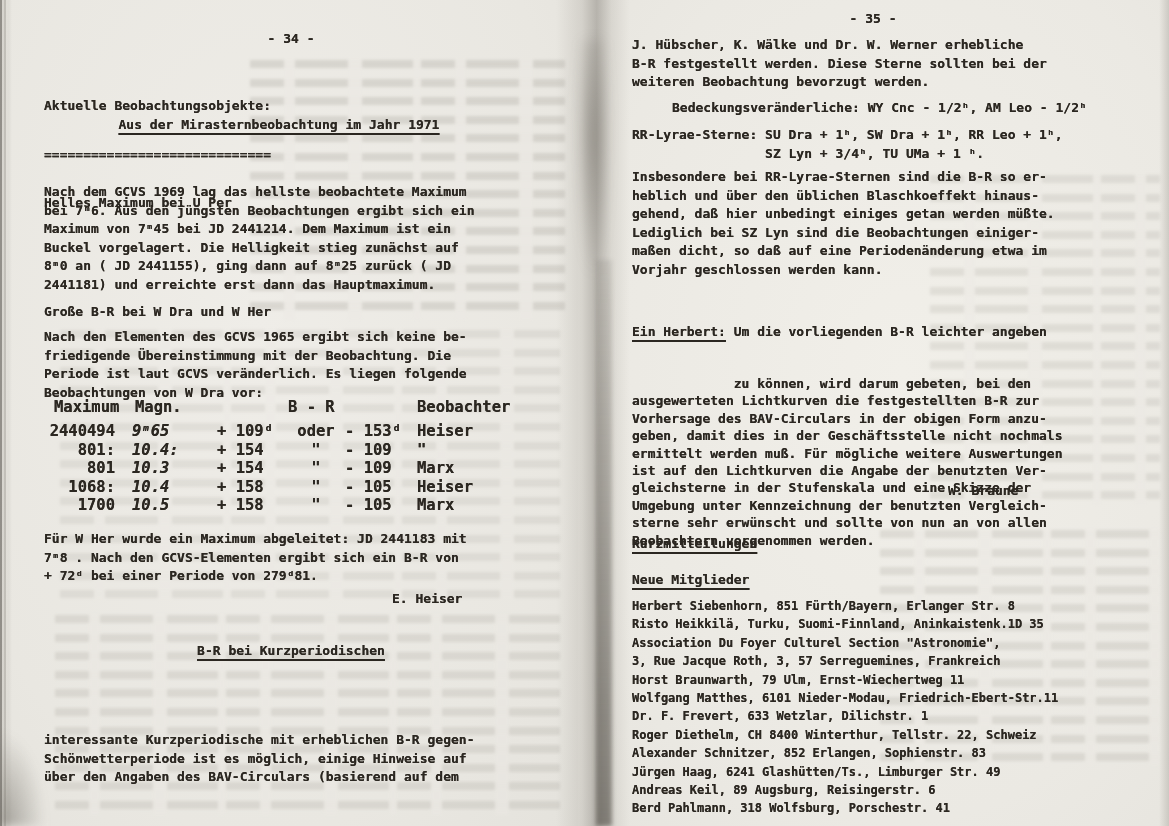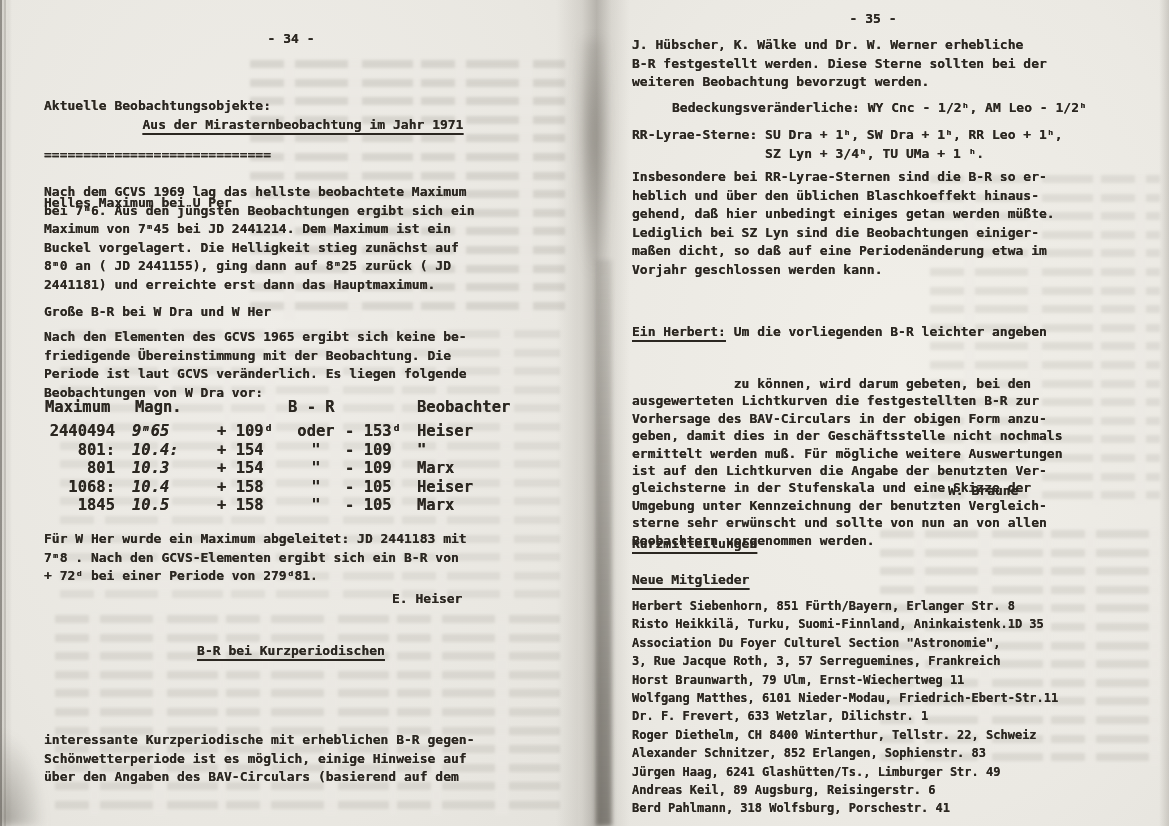--- a/index.html
+++ b/index.html
@@ -19,21 +19,21 @@
   .uline{text-decoration:underline;text-decoration-thickness:1.6px;text-underline-offset:4px;}
 
   
   .eqrow{margin-top:-7px;letter-spacing:0;}
 
   
   .ttable{position:absolute;z-index:3;font-size:15.5px;text-shadow:0 0 .6px rgba(42,37,30,.85);}
   .thead,.trow{position:relative;height:18.6px;white-space:pre;}
   .thead{height:24px;}
   .tc,.th{position:absolute;top:0;white-space:pre;}
-  .th1{left:1px;}   .th2{left:91px;}  .th3{left:244px;} .th4{left:373px;}
+  .th1{left:10px;}   .th2{left:91px;}  .th3{left:244px;} .th4{left:373px;}
   .c1{left:1px;width:70px;text-align:right;}
   .c2{left:88px;width:60px;font-style:italic;}
   .c3{left:173px;}
   .c4{left:247px;width:50px;text-align:center;}
   .c5{left:301px;}
   .c6{left:373px;}
 
   .members{font-size:12px;line-height:18.4px;}
   .hinweis{line-height:17.4px;}
 
@@ -76,21 +76,21 @@
   <div class="bleed art" style="left:930px;top:175px;width:230px;height:330px;opacity:.4;"></div>
   <div class="bleed art" style="left:880px;top:530px;width:280px;height:235px;opacity:.45;"></div>
 
   <div class="blk center" style="left:44px;top:30px;width:494px;">- 34 -</div>
 
   <div class="blk" style="left:44px;top:60px;">
     <div class="tl">Aktuelle Beobachtungsobjekte:</div>
     <div class="tl eqrow">=============================</div>
   </div>
 
-  <div class="blk center" style="left:56px;top:116px;width:494px;text-align:center;"><span class="uline">Aus der Mirasternbeobachtung im Jahr 1971</span></div>
+  <div class="blk center" style="left:32px;top:116px;width:494px;text-align:center;"><span class="uline">Aus der Mirasternbeobachtung im Jahr 1971</span></div>
 
   <div class="blk" style="left:44px;top:158px;margin-top:36px;">Helles Maximum bei U Per</div>
 
   <div class="blk" style="left:44px;top:183px;"><div class="tl">Nach dem GCVS 1969 lag das hellste beobachtete Maximum</div><div class="tl">bei 7ᵐ6. Aus den jüngsten Beobachtungen ergibt sich ein</div><div class="tl">Maximum von 7ᵐ45 bei JD 2441214. Dem Maximum ist ein</div><div class="tl">Buckel vorgelagert. Die Helligkeit stieg zunächst auf</div><div class="tl">8ᵐ0 an ( JD 2441155), ging dann auf 8ᵐ25 zurück ( JD</div><div class="tl">2441181) und erreichte erst dann das Hauptmaximum.</div></div>
 
   <div class="blk" style="left:44px;top:303px;">Große B-R bei W Dra und W Her</div>
 
   <div class="blk" style="left:44px;top:328px;"><div class="tl">Nach den Elementen des GCVS 1965 ergibt sich keine be-</div><div class="tl">friedigende Übereinstimmung mit der Beobachtung. Die</div><div class="tl">Periode ist laut GCVS veränderlich. Es liegen folgende</div><div class="tl">Beobachtungen von W Dra vor:</div></div>
 
   <div class="ttable" style="left:44px;top:398px;width:500px;">
@@ -98,21 +98,21 @@
       <span class="th th1">Maximum</span>
       <span class="th th2">Magn.</span>
       <span class="th th3">B - R</span>
       <span class="th th4">Beobachter</span>
     </div>
     <div>
         <div class="trow"><span class="tc c1">2440494</span><span class="tc c2">9ᵐ65</span><span class="tc c3">+ 109ᵈ</span><span class="tc c4">oder</span><span class="tc c5">- 153ᵈ</span><span class="tc c6">Heiser</span></div>
         <div class="trow"><span class="tc c1">801:</span><span class="tc c2">10.4:</span><span class="tc c3">+ 154</span><span class="tc c4">"</span><span class="tc c5">- 109</span><span class="tc c6">"</span></div>
         <div class="trow"><span class="tc c1">801</span><span class="tc c2">10.3</span><span class="tc c3">+ 154</span><span class="tc c4">"</span><span class="tc c5">- 109</span><span class="tc c6">Marx</span></div>
         <div class="trow"><span class="tc c1">1068:</span><span class="tc c2">10.4</span><span class="tc c3">+ 158</span><span class="tc c4">"</span><span class="tc c5">- 105</span><span class="tc c6">Heiser</span></div>
-        <div class="trow"><span class="tc c1">1845</span><span class="tc c2">10.5</span><span class="tc c3">+ 158</span><span class="tc c4">"</span><span class="tc c5">- 105</span><span class="tc c6">Marx</span></div>
+        <div class="trow"><span class="tc c1">1700</span><span class="tc c2">10.5</span><span class="tc c3">+ 158</span><span class="tc c4">"</span><span class="tc c5">- 105</span><span class="tc c6">Marx</span></div>
       </div>
   </div>
 
   <div class="blk" style="left:44px;top:530px;"><div class="tl">Für W Her wurde ein Maximum abgeleitet: JD 2441183 mit</div><div class="tl">7ᵐ8 . Nach den GCVS-Elementen ergibt sich ein B-R von</div><div class="tl">+ 72ᵈ bei einer Periode von 279ᵈ81.</div></div>
 
   <div class="blk" style="left:392px;top:590px;">E. Heiser</div>
 
   <div class="blk center" style="left:44px;top:642px;width:494px;"><span class="uline">B-R bei Kurzperiodischen</span></div>
 
   <div class="blk" style="left:44px;top:694px;">

